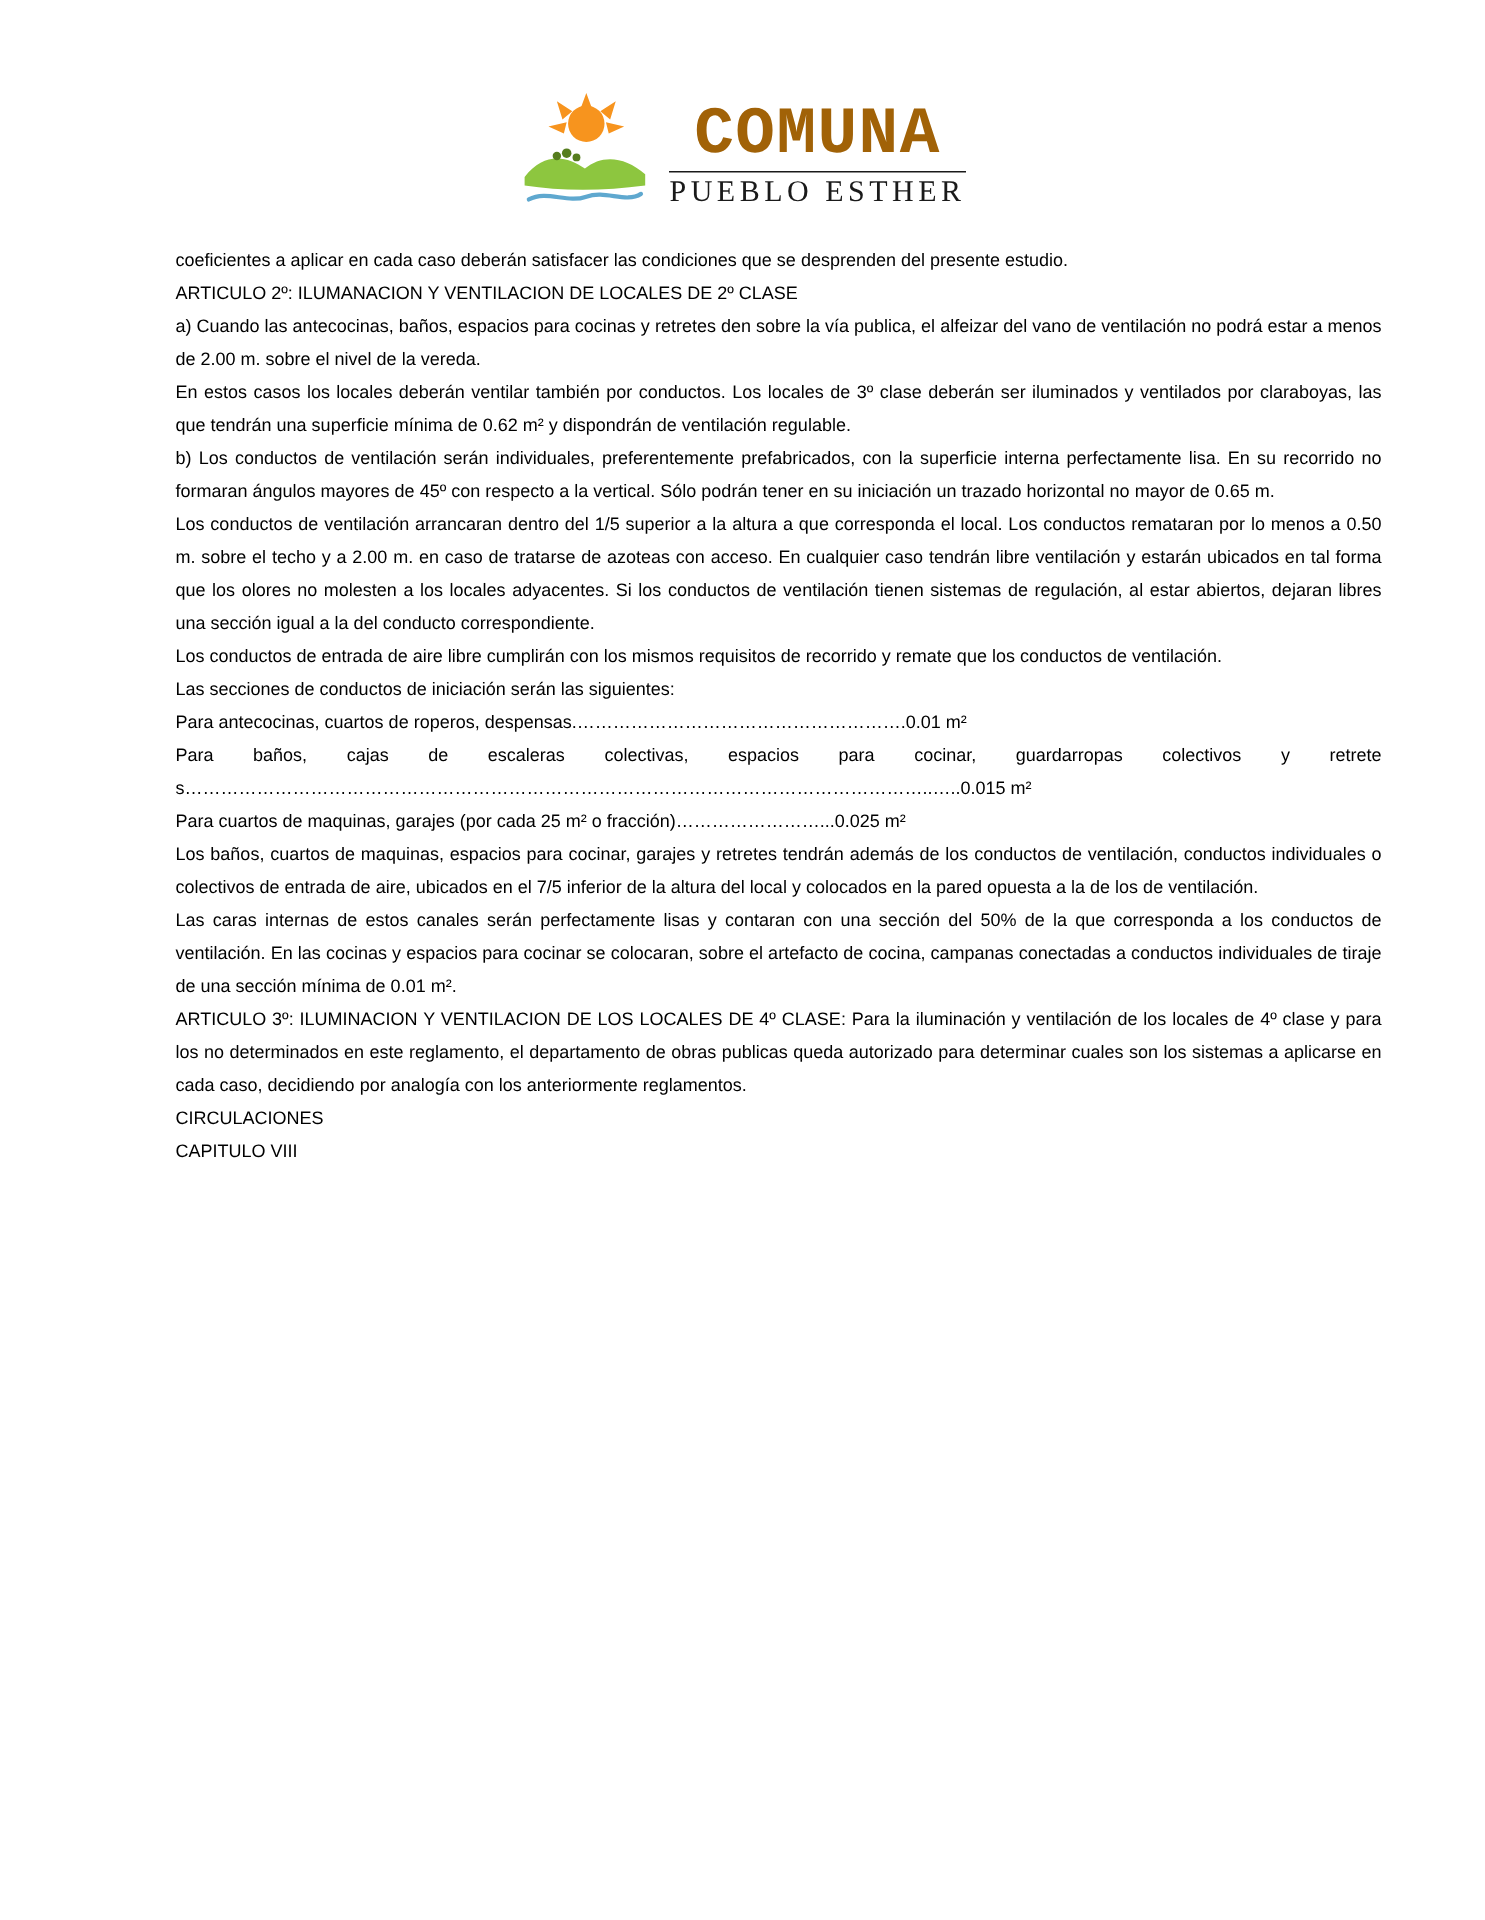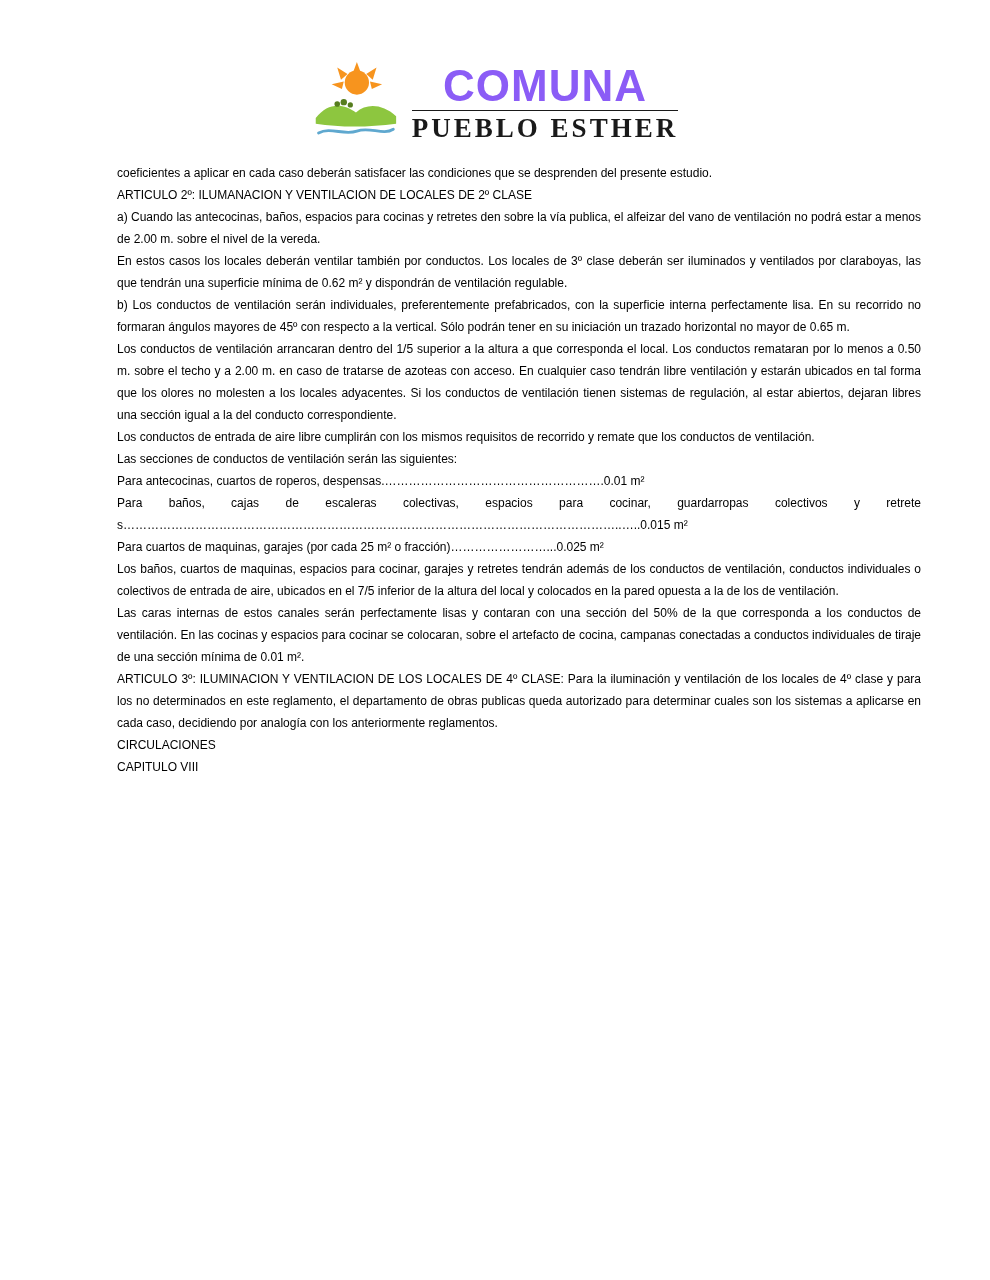--- a/index.html
+++ b/index.html
@@ -22,32 +22,32 @@
     margin-top: 58px;
     display: flex;
     justify-content: center;
     align-items: center;
     gap: 14px;
     height: 92px;
   }
   .logo-icon { display: block; }
   .logo-text { display: flex; flex-direction: column; align-items: center; }
   .org-name {
-    font-family: Liberation Sans, sans-serif;
+    font-family: Liberation Mono, monospace;
     font-weight: 700;
     font-size: 44px;
     line-height: 1.0;
     letter-spacing: 1px;
-    color: #8b5cf6;
+    color: #a16207;
     white-space: nowrap;
   }
   .org-subtitle {
     font-family: "Liberation Serif", serif;
-    font-weight: 700;
-    font-size: 27px;
+    font-weight: 400;
+    font-size: 20px;
     letter-spacing: 3px;
     color: #1a1a1a;
     margin-top: 2px;
     border-top: 1px solid #1a1a1a;
     padding-top: 2px;
     white-space: nowrap;
   }
   
   .doc {
     margin: 12px 69px 0 117px;
@@ -97,21 +97,21 @@
     <p class="gap">a) Cuando las antecocinas, baños, espacios para cocinas y retretes den sobre la vía publica, el alfeizar del vano de ventilación no podrá estar a menos de 2.00 m. sobre el nivel de la vereda.</p>
 
     <p>En estos casos los locales deberán ventilar también por conductos. Los locales de 3º clase deberán ser iluminados y ventilados por claraboyas, las que tendrán una superficie mínima de 0.62 m² y dispondrán de ventilación regulable.</p>
 
     <p>b) Los conductos de ventilación serán individuales, preferentemente prefabricados, con la superficie interna perfectamente lisa. En su recorrido no formaran ángulos mayores de 45º con respecto a la vertical. Sólo podrán tener en su iniciación un trazado horizontal no mayor de 0.65 m.</p>
 
     <p>Los conductos de ventilación arrancaran dentro del 1/5 superior a la altura a que corresponda el local. Los conductos remataran por lo menos a 0.50 m. sobre el techo y a 2.00 m. en caso de tratarse de azoteas con acceso. En cualquier caso tendrán libre ventilación y estarán ubicados en tal forma que los olores no molesten a los locales adyacentes. Si los conductos de ventilación tienen sistemas de regulación, al estar abiertos, dejaran libres una sección igual a la del conducto correspondiente.</p>
 
     <p>Los conductos de entrada de aire libre cumplirán con los mismos requisitos de recorrido y remate que los conductos de ventilación.</p>
 
-    <p>Las secciones de conductos de ventilación serán las siguientes:</p>
+    <p>Las secciones de conductos de iniciación serán las siguientes:</p>
 
     <p class="leader">Para antecocinas, cuartos de roperos, despensas.……………………………………………….0.01 m²</p>
 
     <p class="leader">Para baños, cajas de escaleras colectivas, espacios para cocinar, guardarropas colectivos y retretes……………………………………………………………………………………………………………..…..0.015 m²</p>
 
     <p class="leader">Para cuartos de maquinas, garajes (por cada 25 m² o fracción)……………………...0.025 m²</p>
 
     <p>Los baños, cuartos de maquinas, espacios para cocinar, garajes y retretes tendrán además de los conductos de ventilación, conductos individuales o colectivos de entrada de aire, ubicados en el 7/5 inferior de la altura del local y colocados en la pared opuesta a la de los de ventilación.</p>
 
     <p>Las caras internas de estos canales serán perfectamente lisas y contaran con una sección del 50% de la que corresponda a los conductos de ventilación. En las cocinas y espacios para cocinar se colocaran, sobre el artefacto de cocina, campanas conectadas a conductos individuales de tiraje de una sección mínima de 0.01 m².</p>

